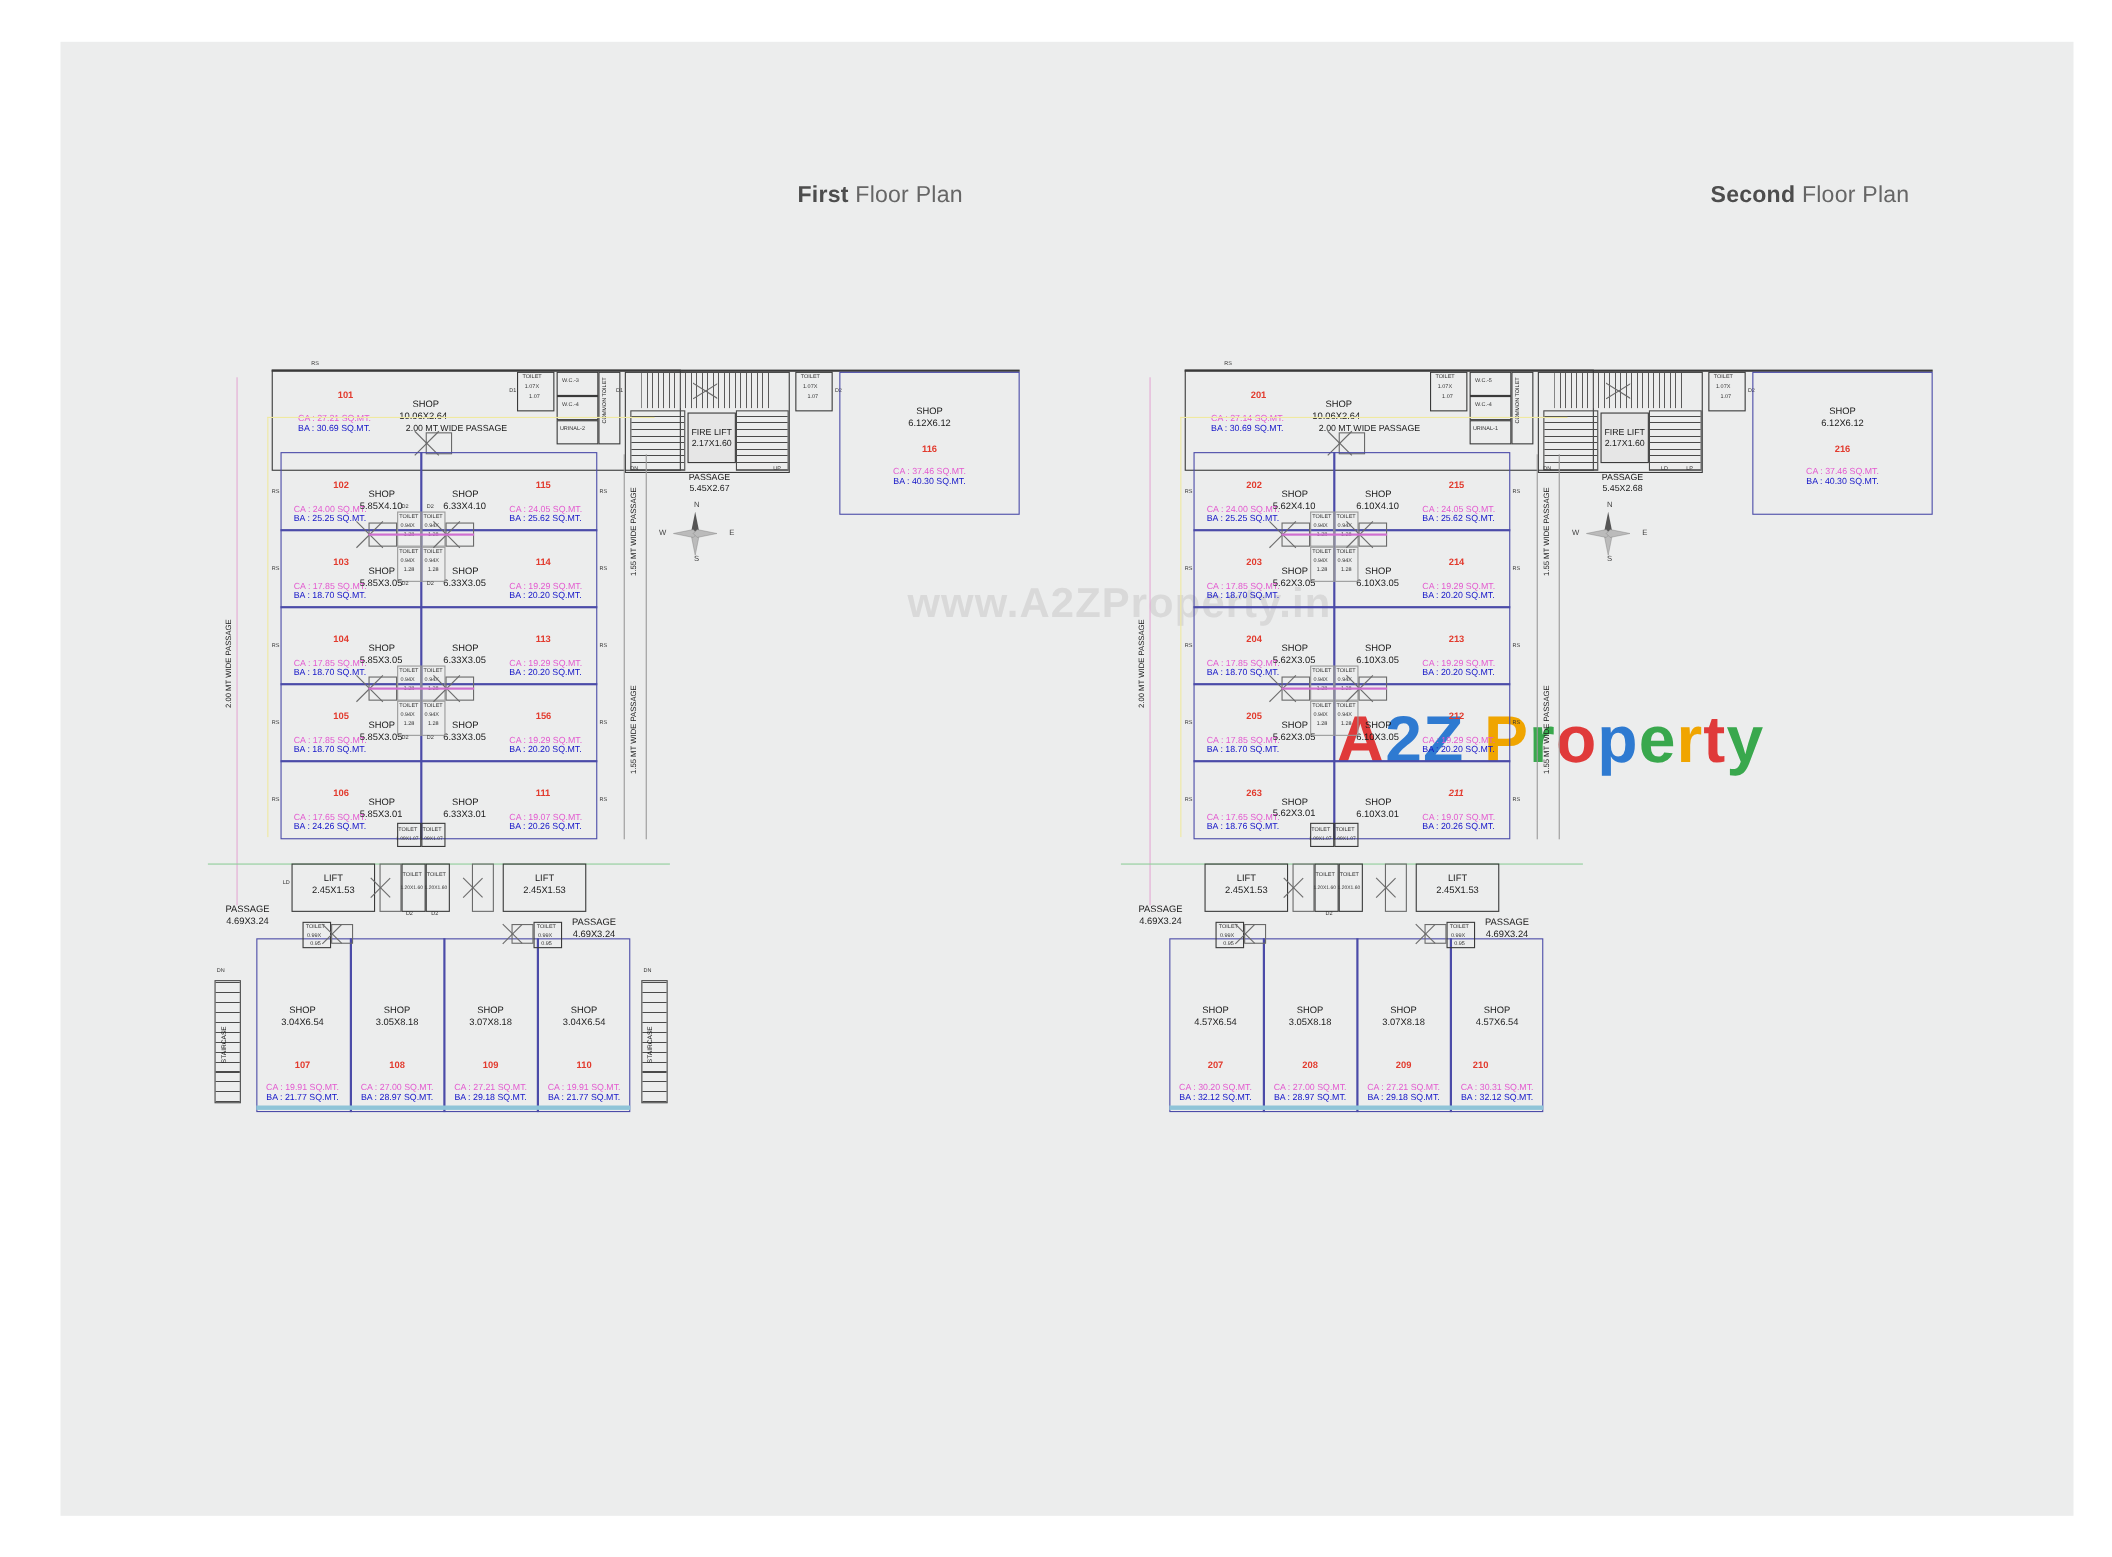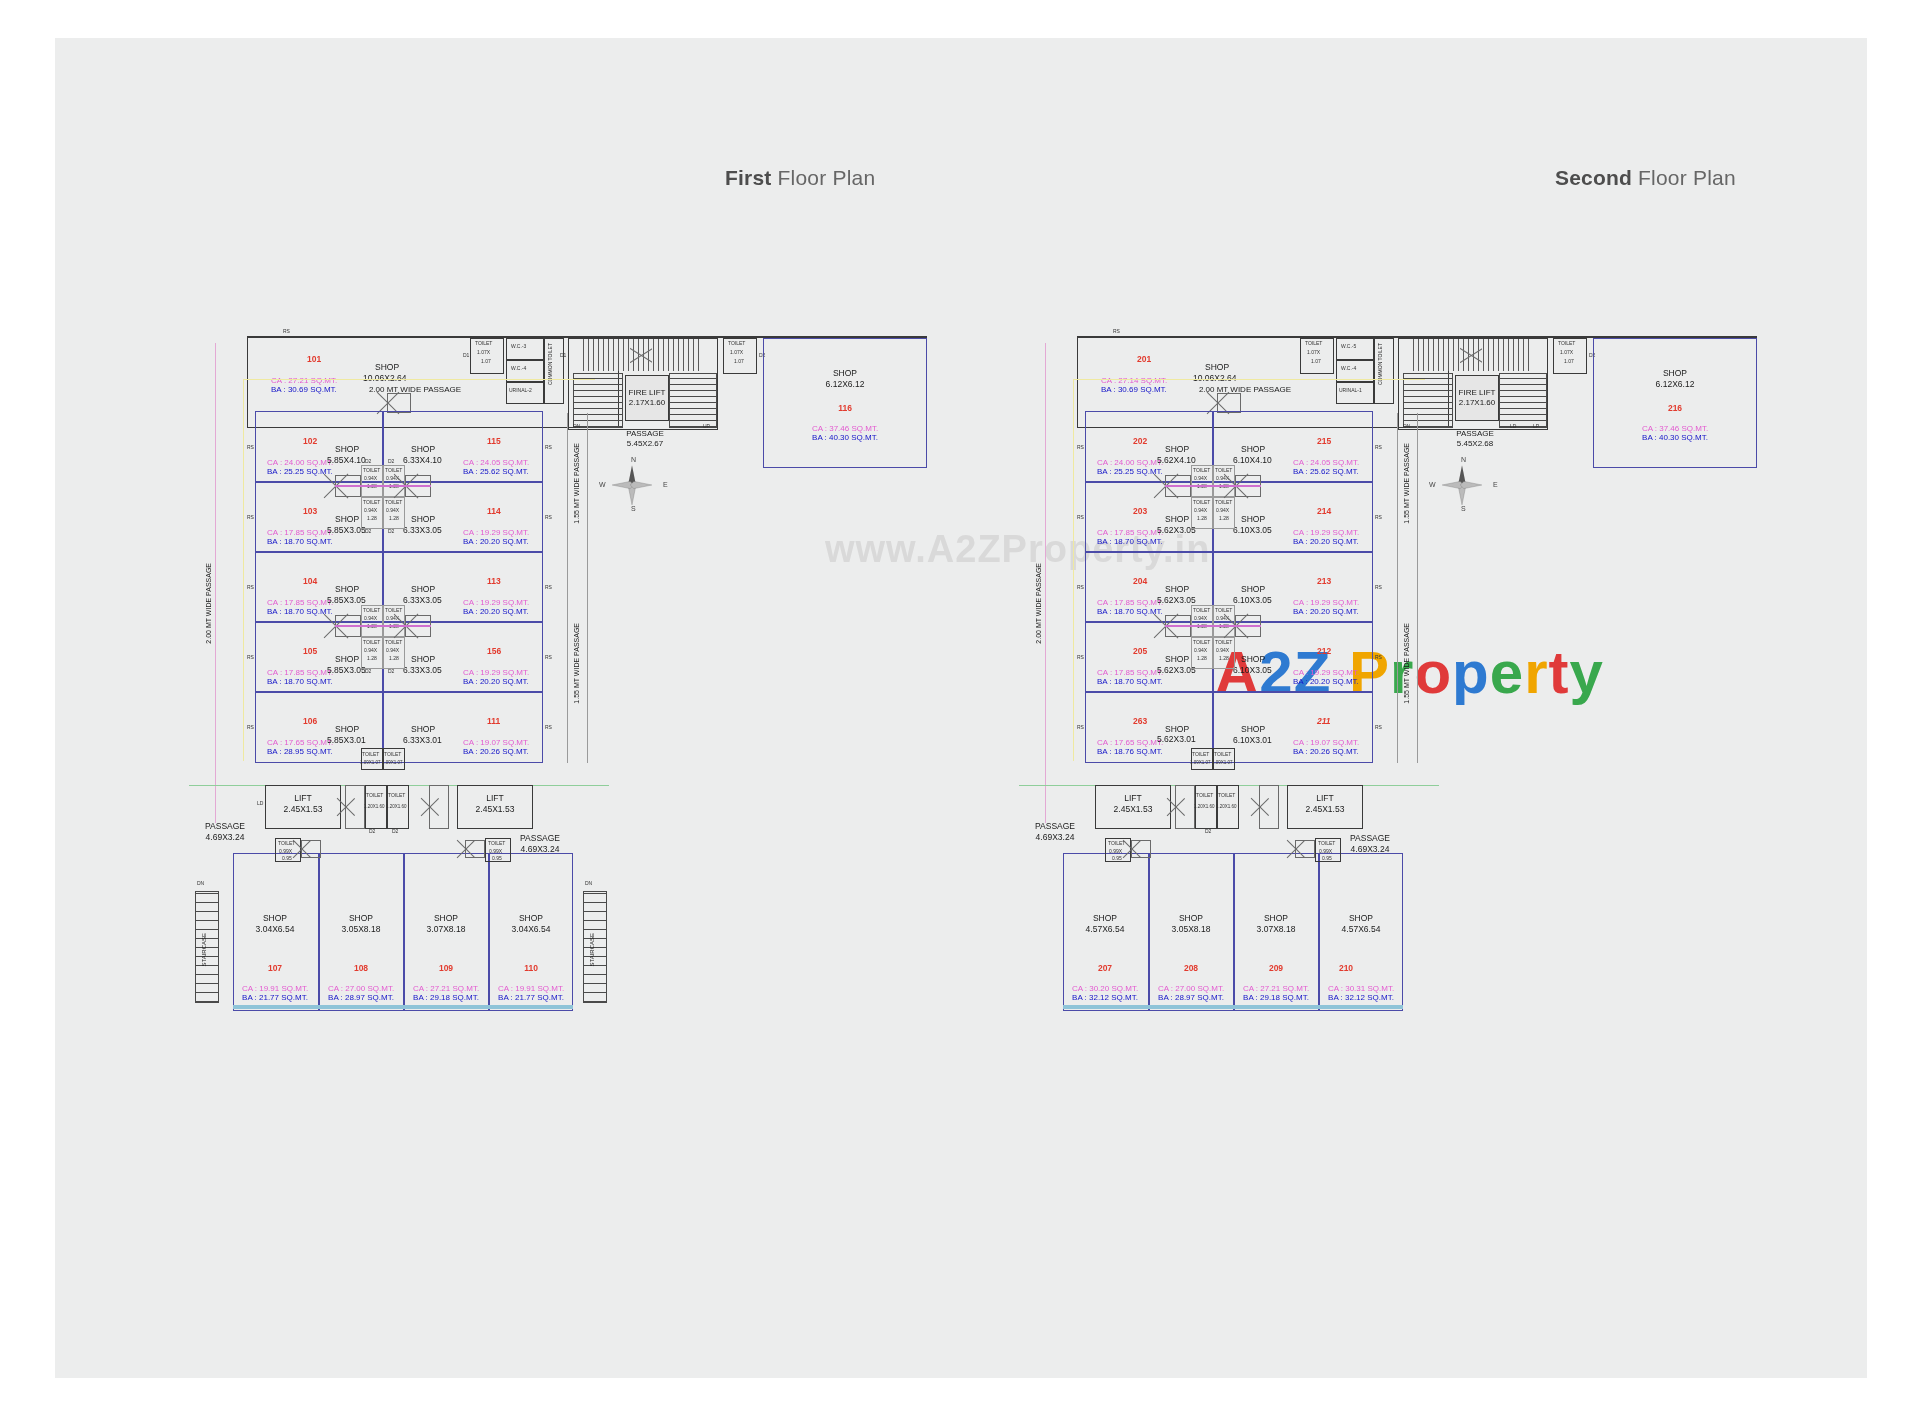--- a/index.html
+++ b/index.html
@@ -1,18 +1,18 @@
 <!DOCTYPE html>
 <html><head>
 <meta charset="utf-8">
 <style>
   html,body{margin:0;padding:0;background:#fff;}
   body{width:1920px;height:1415px;font-family:"Liberation Sans",sans-serif;overflow:hidden;}
   #page{position:relative;width:1920px;height:1415px;background:#ffffff;}
-  #sheet{position:absolute;left:55px;top:38px;width:1812px;height:1340px;background:#eceded;}
+  #sheet{position:absolute;left:55px;top:38px;width:1812px;height:1340px;background:#eceded;padding-left:18px;}
 
   .ttl{position:absolute;font-size:21px;color:#666;letter-spacing:.2px;white-space:nowrap;}
   .ttl b{color:#4d4d4d;font-weight:bold;}
 
   .wm{position:absolute;white-space:nowrap;pointer-events:none;}
   .wm1{font-size:38px;color:#d9d9d9;font-weight:bold;letter-spacing:1px;}
   .wm2{font-size:60px;font-weight:bold;letter-spacing:1px;}
 
   .plan{position:absolute;}
   .ln{position:absolute;background:#3a3a3a;}
@@ -162,21 +162,21 @@
       <div class="t sh" style="left:160px;top:292px;">SHOP</div>
       <div class="t sh" style="left:152px;top:303px;">5.85X3.05</div>
 
       <div class="t num" style="left:128px;top:354px;">105</div>
       <div class="t ba" style="left:92px;top:365px;">BA : 18.70 SQ.MT.</div>
       <div class="t ca" style="left:92px;top:375px;">CA : 17.85 SQ.MT.</div>
       <div class="t sh" style="left:160px;top:362px;">SHOP</div>
       <div class="t sh" style="left:152px;top:373px;">5.85X3.05</div>
 
       <div class="t num" style="left:128px;top:424px;">106</div>
-      <div class="t ba" style="left:92px;top:435px;">BA : 28.95 SQ.MT.</div>
+      <div class="t ba" style="left:92px;top:435px;">BA : 24.26 SQ.MT.</div>
       <div class="t ca" style="left:92px;top:445px;">CA : 17.65 SQ.MT.</div>
       <div class="t sh" style="left:160px;top:432px;">SHOP</div>
       <div class="t sh" style="left:152px;top:443px;">5.85X3.01</div>
 
       <div class="t sh" style="left:236px;top:152px;">SHOP</div>
       <div class="t sh" style="left:228px;top:163px;">6.33X4.10</div>
       <div class="t num" style="left:312px;top:144px;">115</div>
       <div class="t ba" style="left:288px;top:155px;">BA : 25.62 SQ.MT.</div>
       <div class="t ca" style="left:288px;top:165px;">CA : 24.05 SQ.MT.</div>
 

